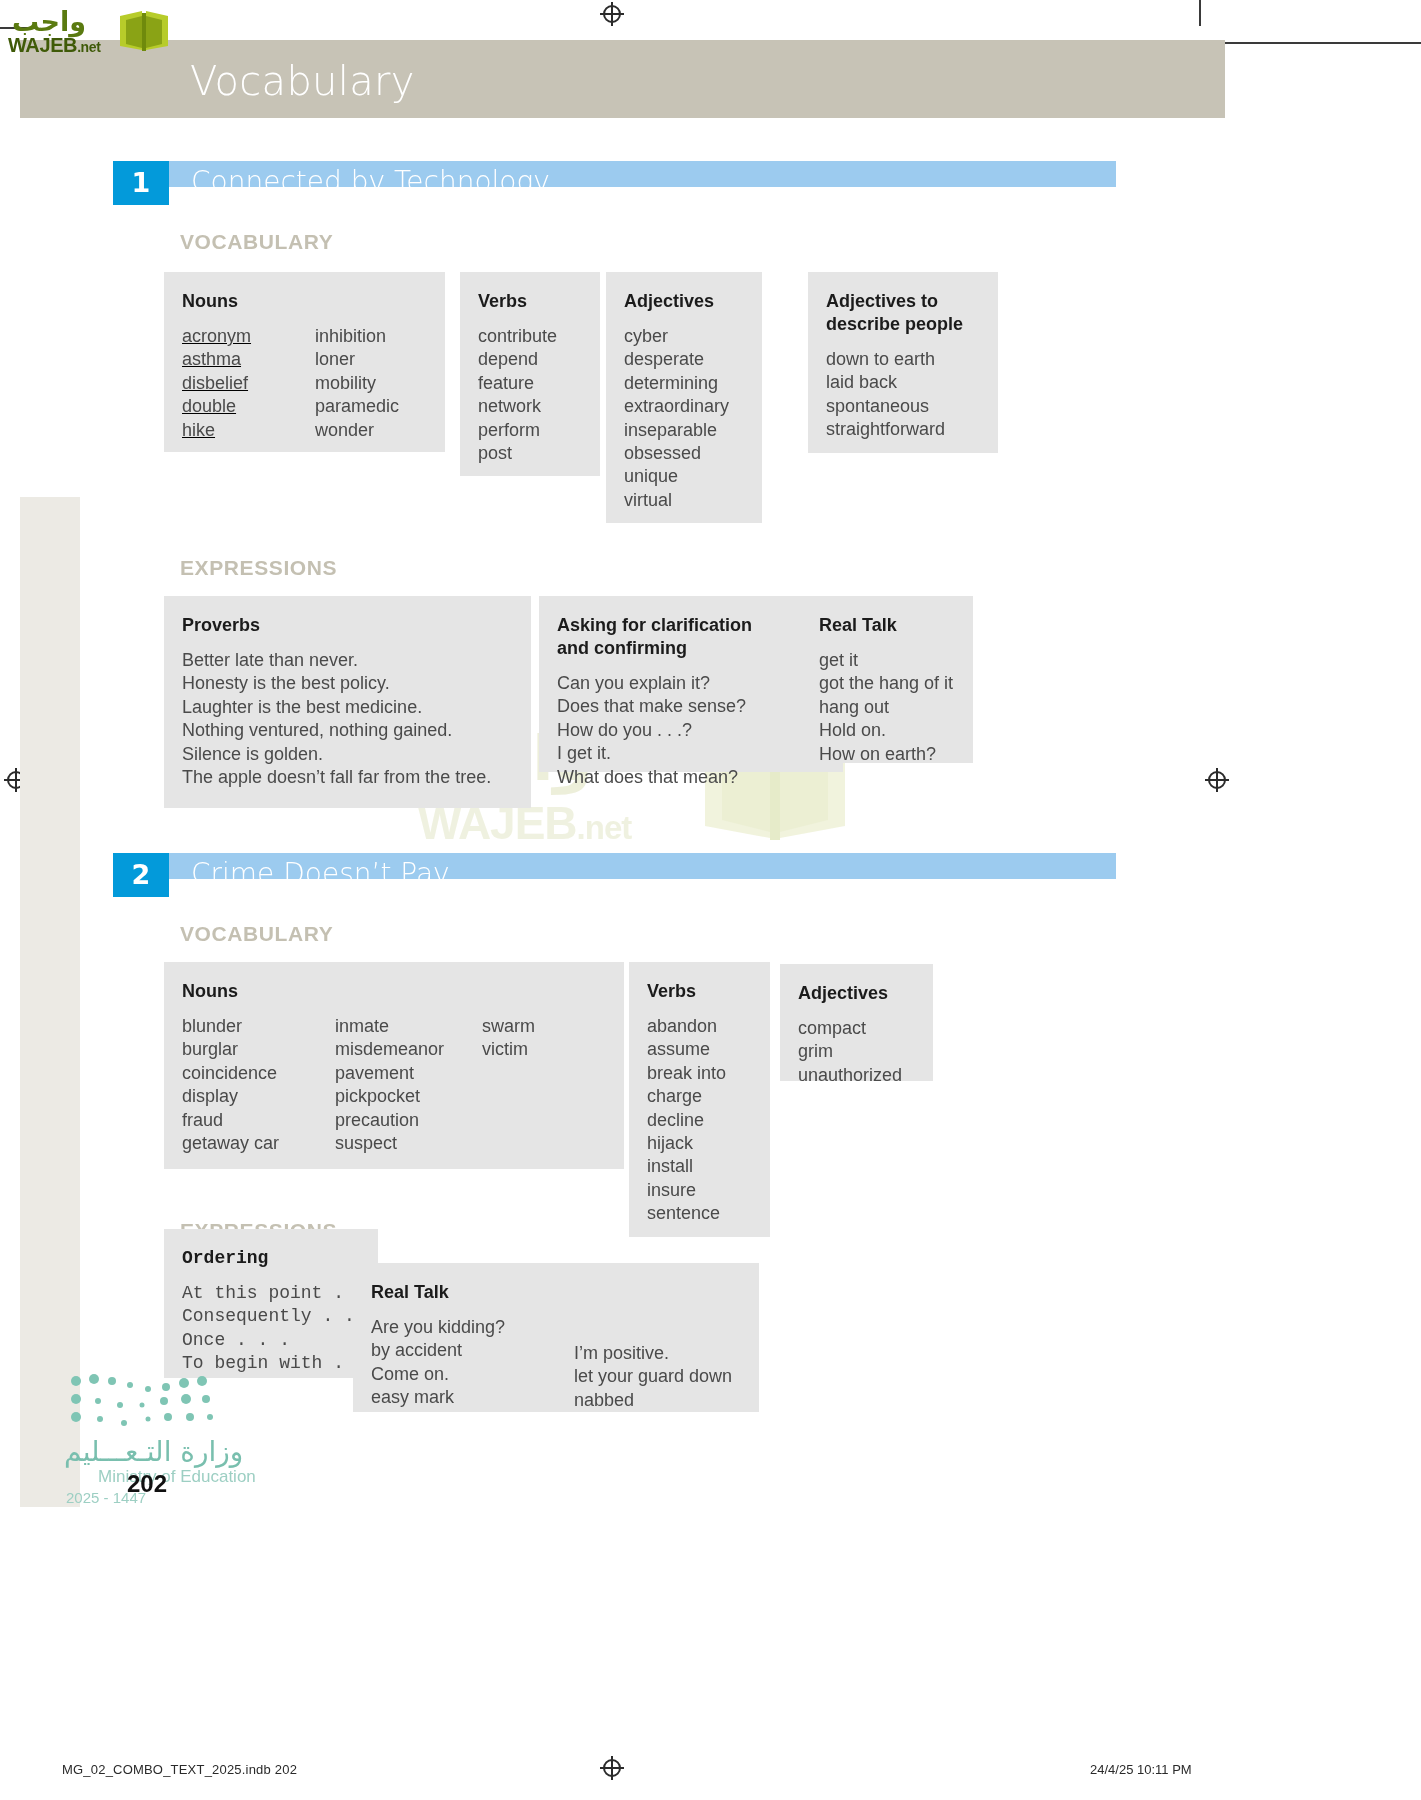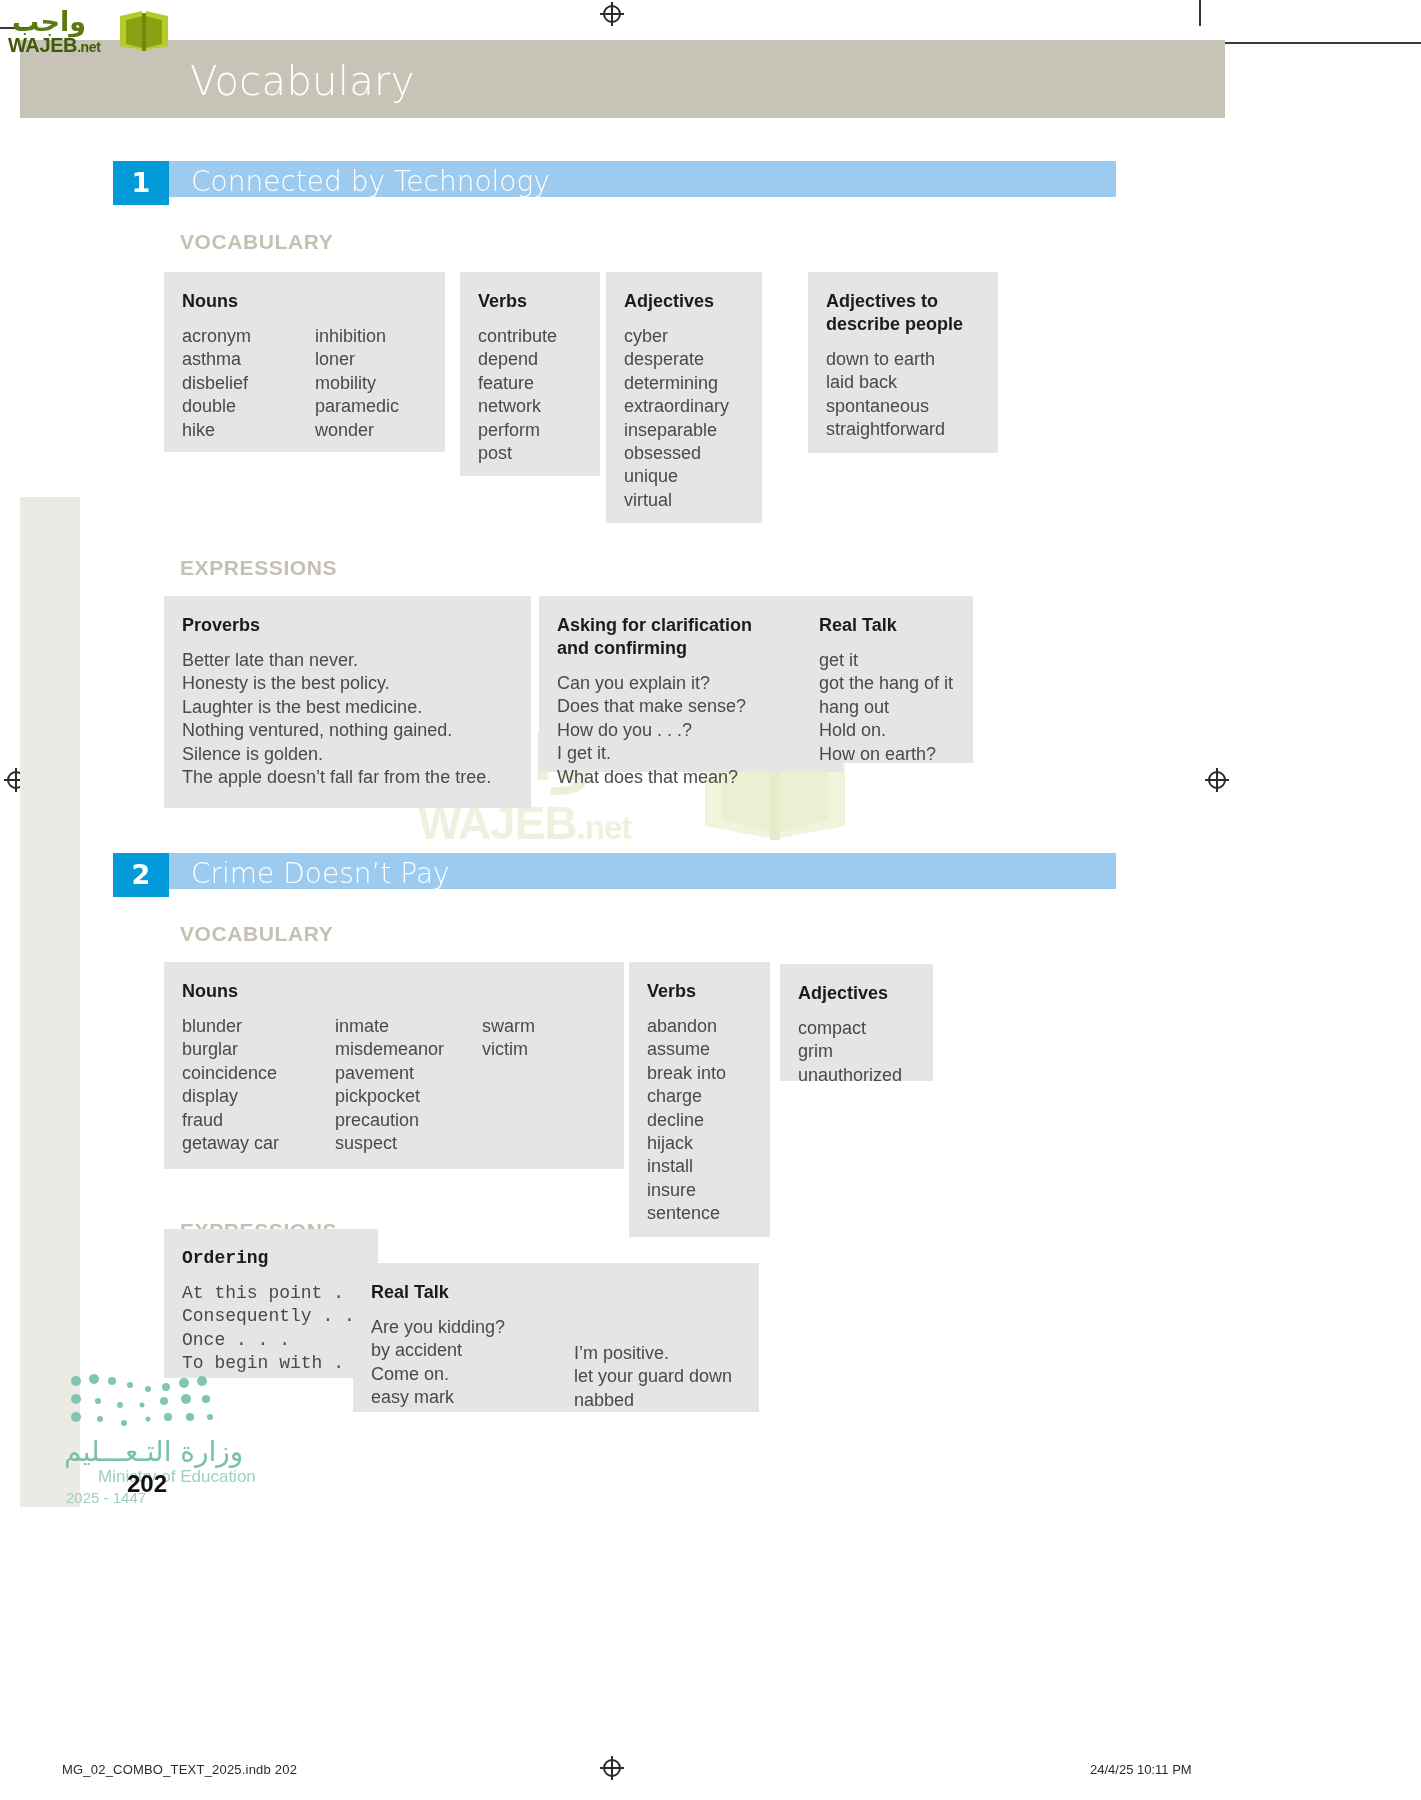--- a/index.html
+++ b/index.html
@@ -73,21 +73,21 @@
 
   
   .sec-bar { position: absolute; height: 44px; }
   .sec-num {
     position: absolute; left: 0; top: 0; width: 56px; height: 44px;
     background: #039ada; color: #fff; font-size: 27px; font-weight: bold;
     text-align: center; line-height: 44px;
     font-family: "DejaVu Sans", sans-serif;
   }
   .sec-title-bg {
-    position: absolute; left: 56px; top: 0; right: 0; height: 36px;
+    position: absolute; left: 56px; top: 0; right: 0; height: 26px;
     background: #9ccbef;
   }
   .sec-title {
     position: absolute; left: 22px; top: 4px;
     font-size: 28px; color: #ffffff; font-weight: 300;
     font-family: "DejaVu Sans", sans-serif; white-space: nowrap;
   }
 
   
   .subhead {
@@ -211,21 +211,21 @@
     <div class="sec-title-bg">
       <div class="sec-title">Connected by Technology</div>
     </div>
   </div>
 
   <div class="subhead" style="left:180px; top:230px;">VOCABULARY</div>
 
   <div class="box" style="left:164px; top:272px; width:281px; height:180px;">
     <div class="box-title">Nouns</div>
     <div class="cols">
-      <div class="col" style="width:133px;">
+      <div class="col" style="width:133px;text-decoration:underline;">
         <span class="word">acronym</span>
         <span class="word">asthma</span>
         <span class="word">disbelief</span>
         <span class="word">double</span>
         <span class="word">hike</span>
       </div>
       <div class="col">
         <span class="word">inhibition</span>
         <span class="word">loner</span>
         <span class="word">mobility</span>

